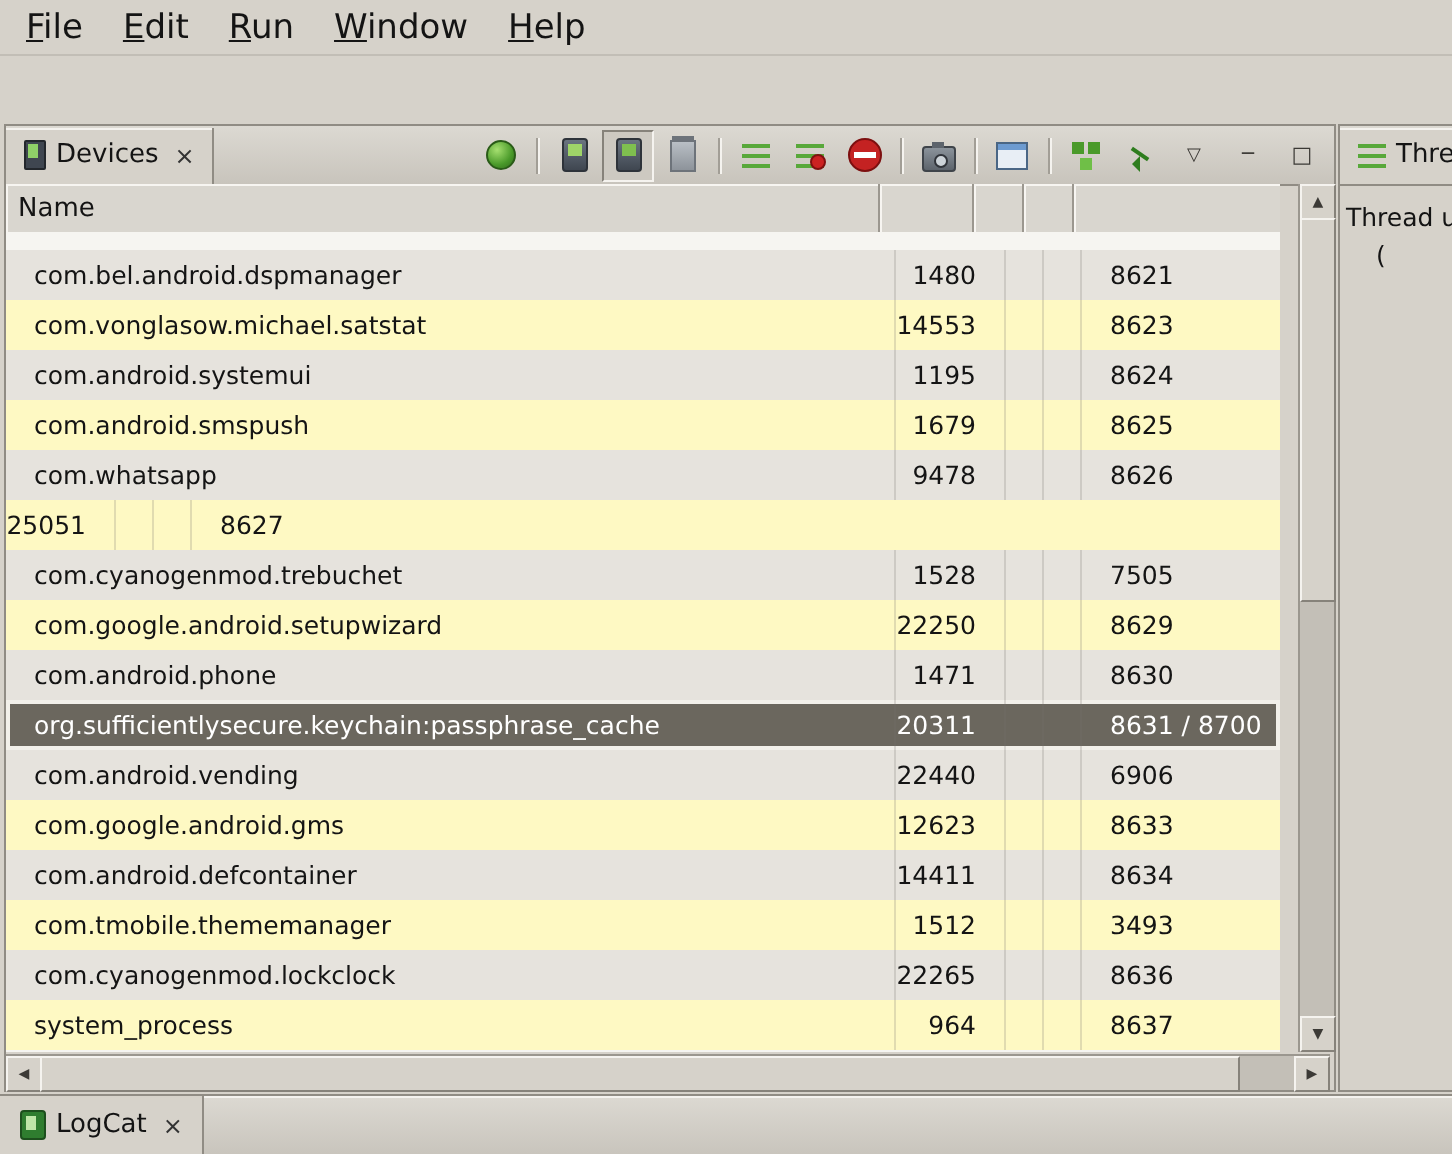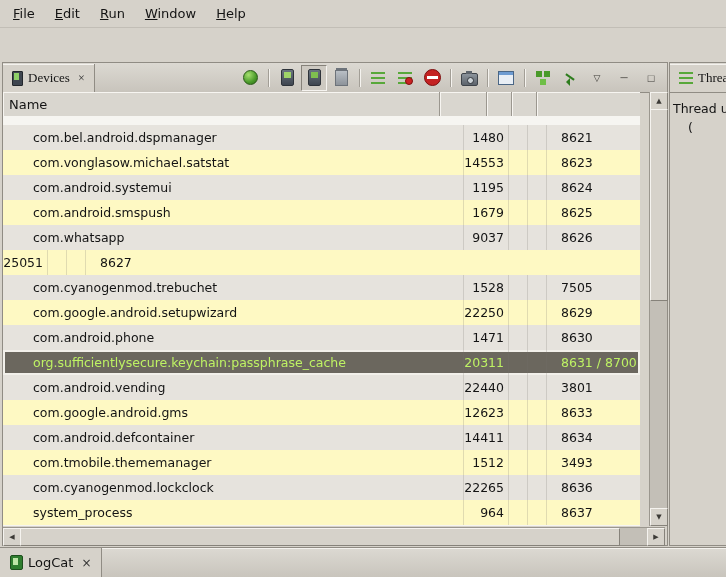--- a/index.html
+++ b/index.html
@@ -7,35 +7,35 @@
     width:726px;height:577px;overflow:hidden;
     font-family:"DejaVu Sans","Liberation Sans",sans-serif;
     background:#d6d2ca;color:#141414;
   }
   .window{position:relative;width:726px;height:577px;background:#d6d2ca;}
 
   
   .menubar{position:absolute;top:0;left:0;width:100%;height:27px;
     display:flex;align-items:center;padding-left:4px;
     border-bottom:1px solid #c2beb6;background:#d6d2ca;}
-  .menu-item{display:inline-block;padding:4px 11px 4px 9px;font-size:13px;cursor:default;}
+  .menu-item{display:inline-block;padding:4px 11px 4px 9px;font-size:17px;cursor:default;}
   .menu-item::first-letter{text-decoration:underline;}
 
   
   .toolbar-strip{position:absolute;top:28px;left:0;width:100%;height:32px;background:#d6d2ca;}
 
   
   .raised{border:1px solid;border-color:#f5f3ef #86827a #86827a #f5f3ef;}
 
   
   .devices-panel{position:absolute;top:62px;left:2px;width:664px;height:482px;
     background:#d6d2ca;border:1px solid #908c84;}
   .view-tabbar{position:absolute;top:0;left:0;right:0;height:29px;
     background:linear-gradient(#dcd9d2,#c8c4bc);
-    border-bottom:1px solid #908c84;display:flex;align-items:flex-end;font-family:Liberation Serif, serif;}
+    border-bottom:1px solid #908c84;display:flex;align-items:center;}
   .view-tab{display:flex;align-items:center;gap:5px;height:28px;padding:0 9px;
     background:#d6d2ca;border-right:1px solid #908c84;
     box-shadow:inset 0 1px 0 #f4f2ee;font-size:13px;white-space:nowrap;}
   .tab-close{font-size:12px;color:#333;margin-left:3px;line-height:1;}
 
   .view-toolbar{position:absolute;right:3px;top:1px;height:27px;
     display:flex;align-items:center;gap:1px;}
   .tb-btn{width:24px;height:24px;display:flex;align-items:center;justify-content:center;
     border:1px solid transparent;position:relative;}
   .tb-btn.pressed{border-color:#86827a #f5f3ef #f5f3ef #86827a;background:#cdc9c1;}
@@ -91,24 +91,24 @@
   .th-pid{width:40px;}
   .th-c3{width:18px;}
   .th-c4{width:18px;}
   .th-port{flex:1;border-right:none;}
 
   .tbl-body{position:absolute;top:53px;left:0;width:637px;height:410px;
     overflow:hidden;background:#f6f5f1;}
   .row-partial{height:9px;background:#f6f5f1;}
   .row{display:flex;height:25px;align-items:stretch;font-size:12.5px;background:#fef9c3;}
   .row.alt{background:#e6e3dd;}
-  .row.selected{background:#6b675e;color:#bef264;box-shadow:inset 0 0 0 2px #f2f0ea;position:relative;}
+  .row.selected{background:#6b675e;color:#ffffff;box-shadow:inset 0 0 0 2px #f2f0ea;position:relative;}
   .cell{display:flex;align-items:center;border-right:1px solid rgba(120,116,108,0.22);overflow:hidden;white-space:nowrap;}
-  .cell-name{width:430px;padding-left:30px;text-align:center;}
-  .cell-pid{width:40px;justify-content:flex-end;padding-right:4px;}
+  .cell-name{width:430px;padding-left:14px;text-align:center;}
+  .cell-pid{width:40px;justify-content:flex-end;padding-right:14px;}
   .cell-c3{width:18px;}
   .cell-c4{width:18px;}
   .cell-port{flex:1;padding-left:14px;border-right:none;}
 
   
   .vscroll{position:absolute;top:29px;right:0;width:17px;height:434px;
     background:#c3bfb7;border-left:1px solid #9b978f;}
   .sb-btn{position:absolute;width:16px;height:16px;background:#d6d2ca;
     display:flex;align-items:center;justify-content:center;font-size:7px;color:#3c3a36;}
   .sb-up{top:0;left:0;}
@@ -240,21 +240,21 @@
         </div>
         <div class="row">
           <div class="cell cell-name">com.android.smspush</div>
           <div class="cell cell-pid">1679</div>
           <div class="cell cell-c3"></div>
           <div class="cell cell-c4"></div>
           <div class="cell cell-port">8625</div>
         </div>
         <div class="row alt">
           <div class="cell cell-name">com.whatsapp</div>
-          <div class="cell cell-pid">9037</div>
+          <div class="cell cell-pid">9478</div>
           <div class="cell cell-c3"></div>
           <div class="cell cell-c4"></div>
           <div class="cell cell-port">8626</div>
         </div>
         <div class="row">
           <div class="cell cell-pid">25051</div>
           <div class="cell cell-c3"></div>
           <div class="cell cell-c4"></div>
           <div class="cell cell-port">8627</div>
         </div>
@@ -284,21 +284,21 @@
           <div class="cell cell-pid">20311</div>
           <div class="cell cell-c3"></div>
           <div class="cell cell-c4"></div>
           <div class="cell cell-port">8631 / 8700</div>
         </div>
         <div class="row alt">
           <div class="cell cell-name">com.android.vending</div>
           <div class="cell cell-pid">22440</div>
           <div class="cell cell-c3"></div>
           <div class="cell cell-c4"></div>
-          <div class="cell cell-port">3801</div>
+          <div class="cell cell-port">6906</div>
         </div>
         <div class="row">
           <div class="cell cell-name">com.google.android.gms</div>
           <div class="cell cell-pid">12623</div>
           <div class="cell cell-c3"></div>
           <div class="cell cell-c4"></div>
           <div class="cell cell-port">8633</div>
         </div>
         <div class="row alt">
           <div class="cell cell-name">com.android.defcontainer</div>

